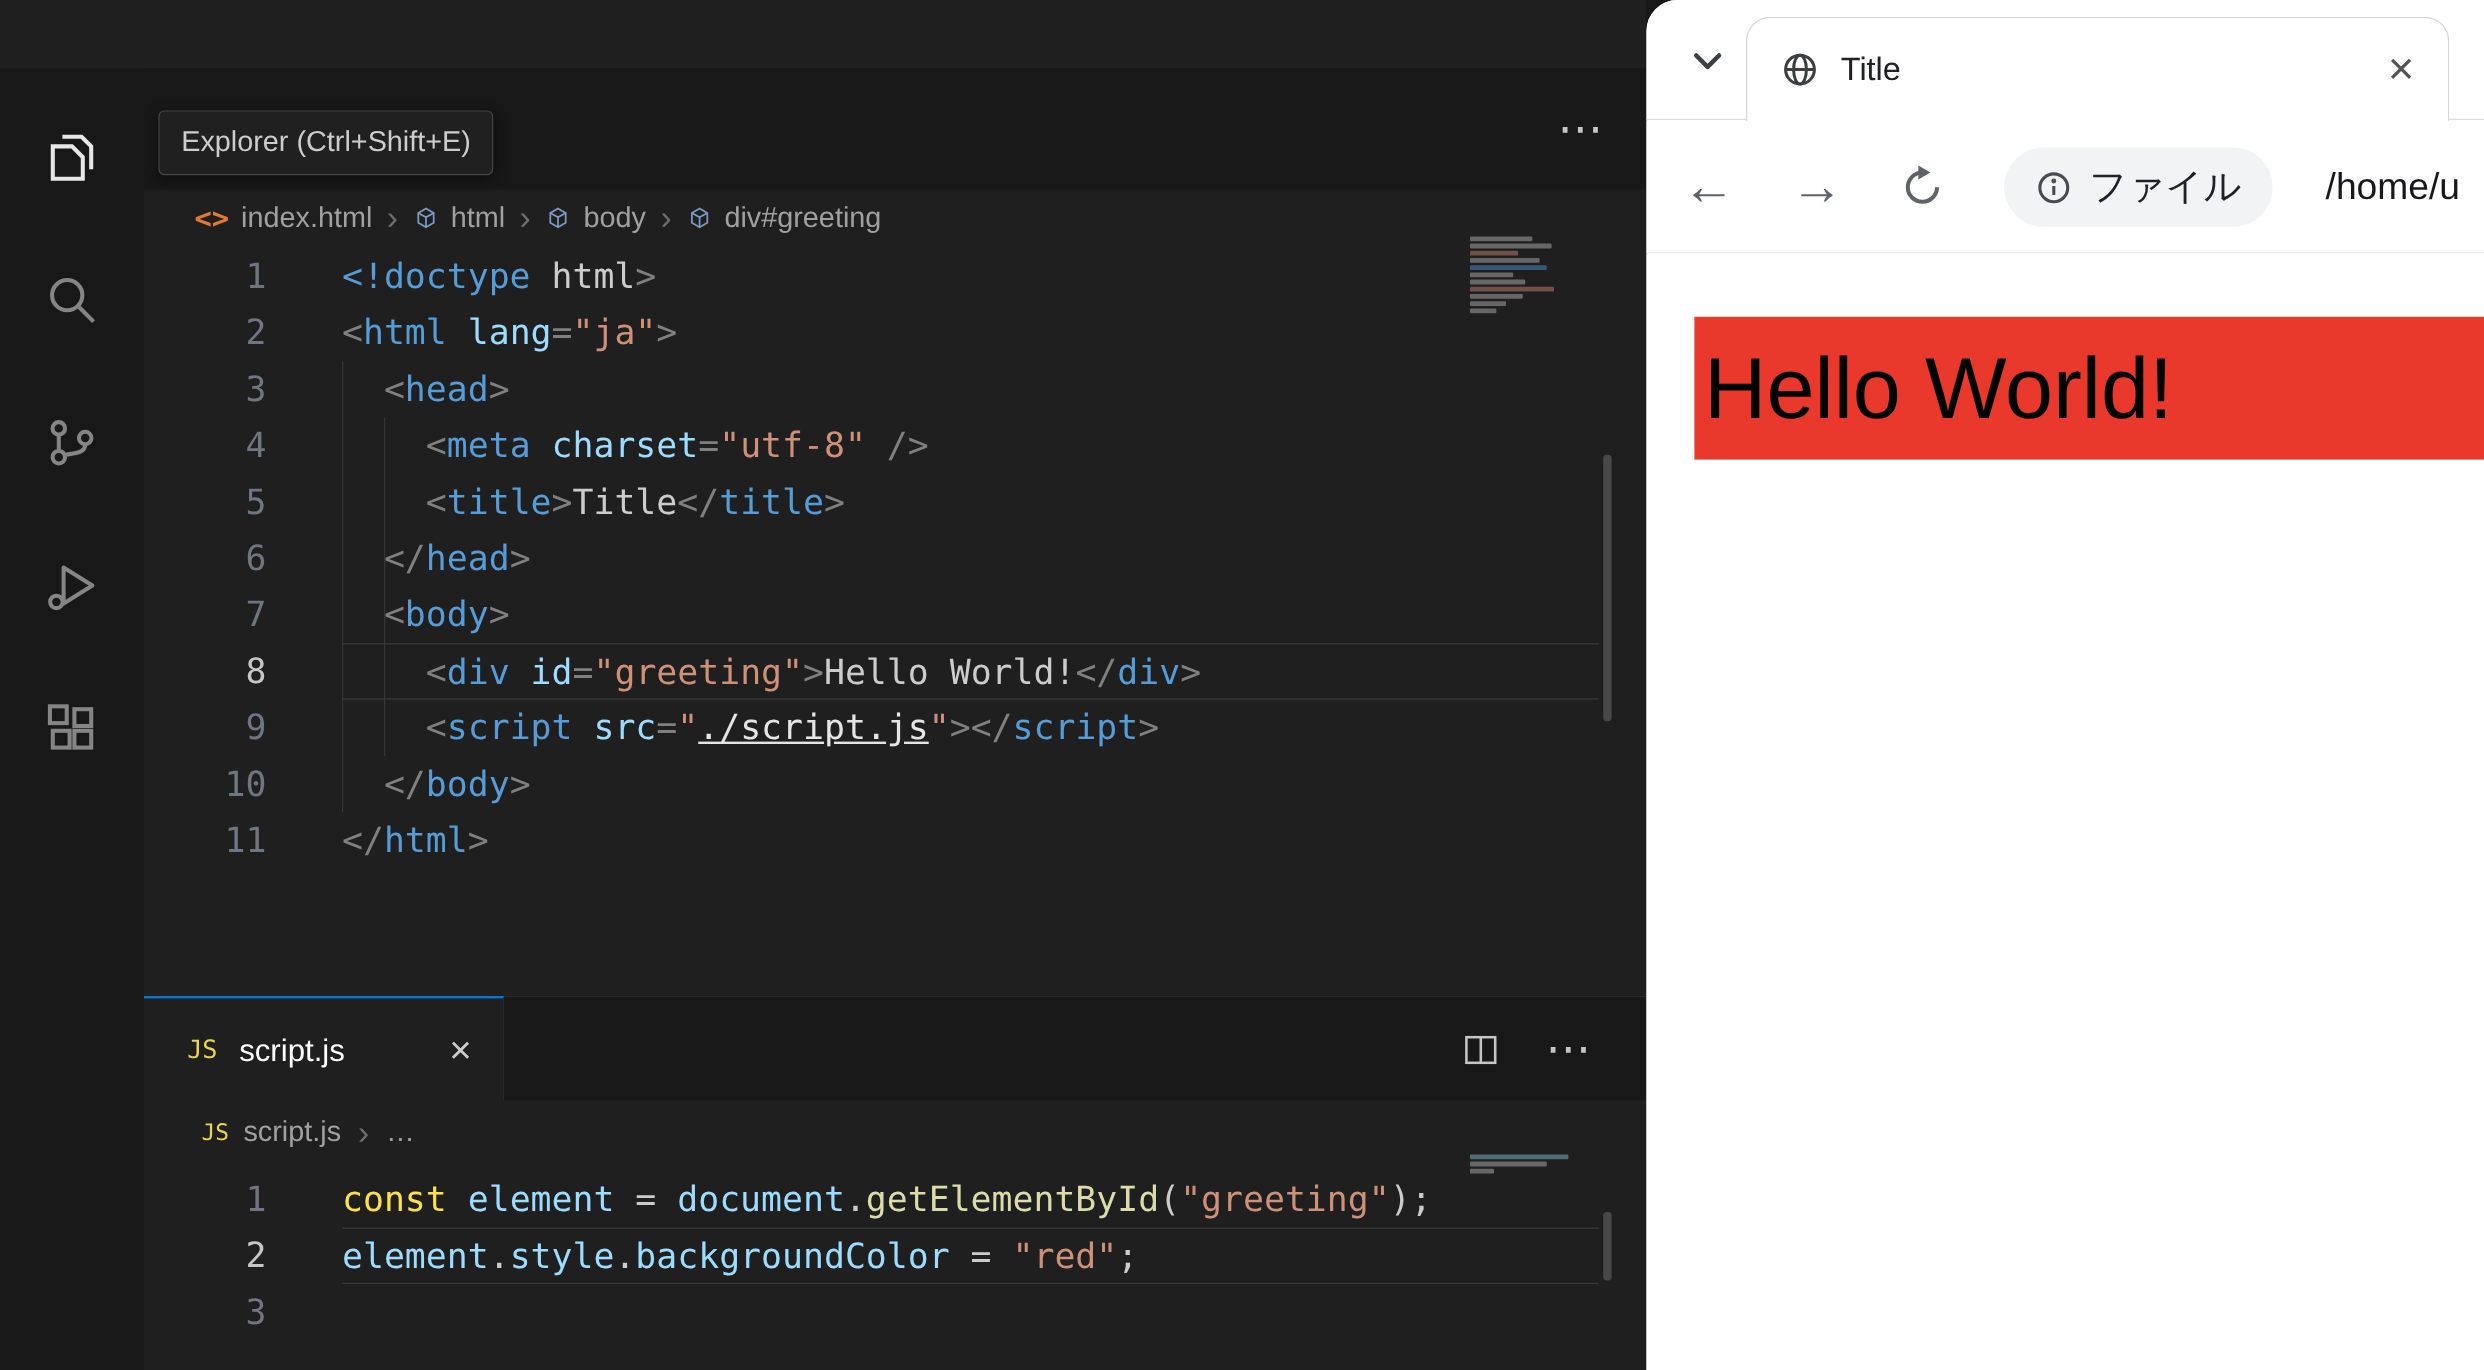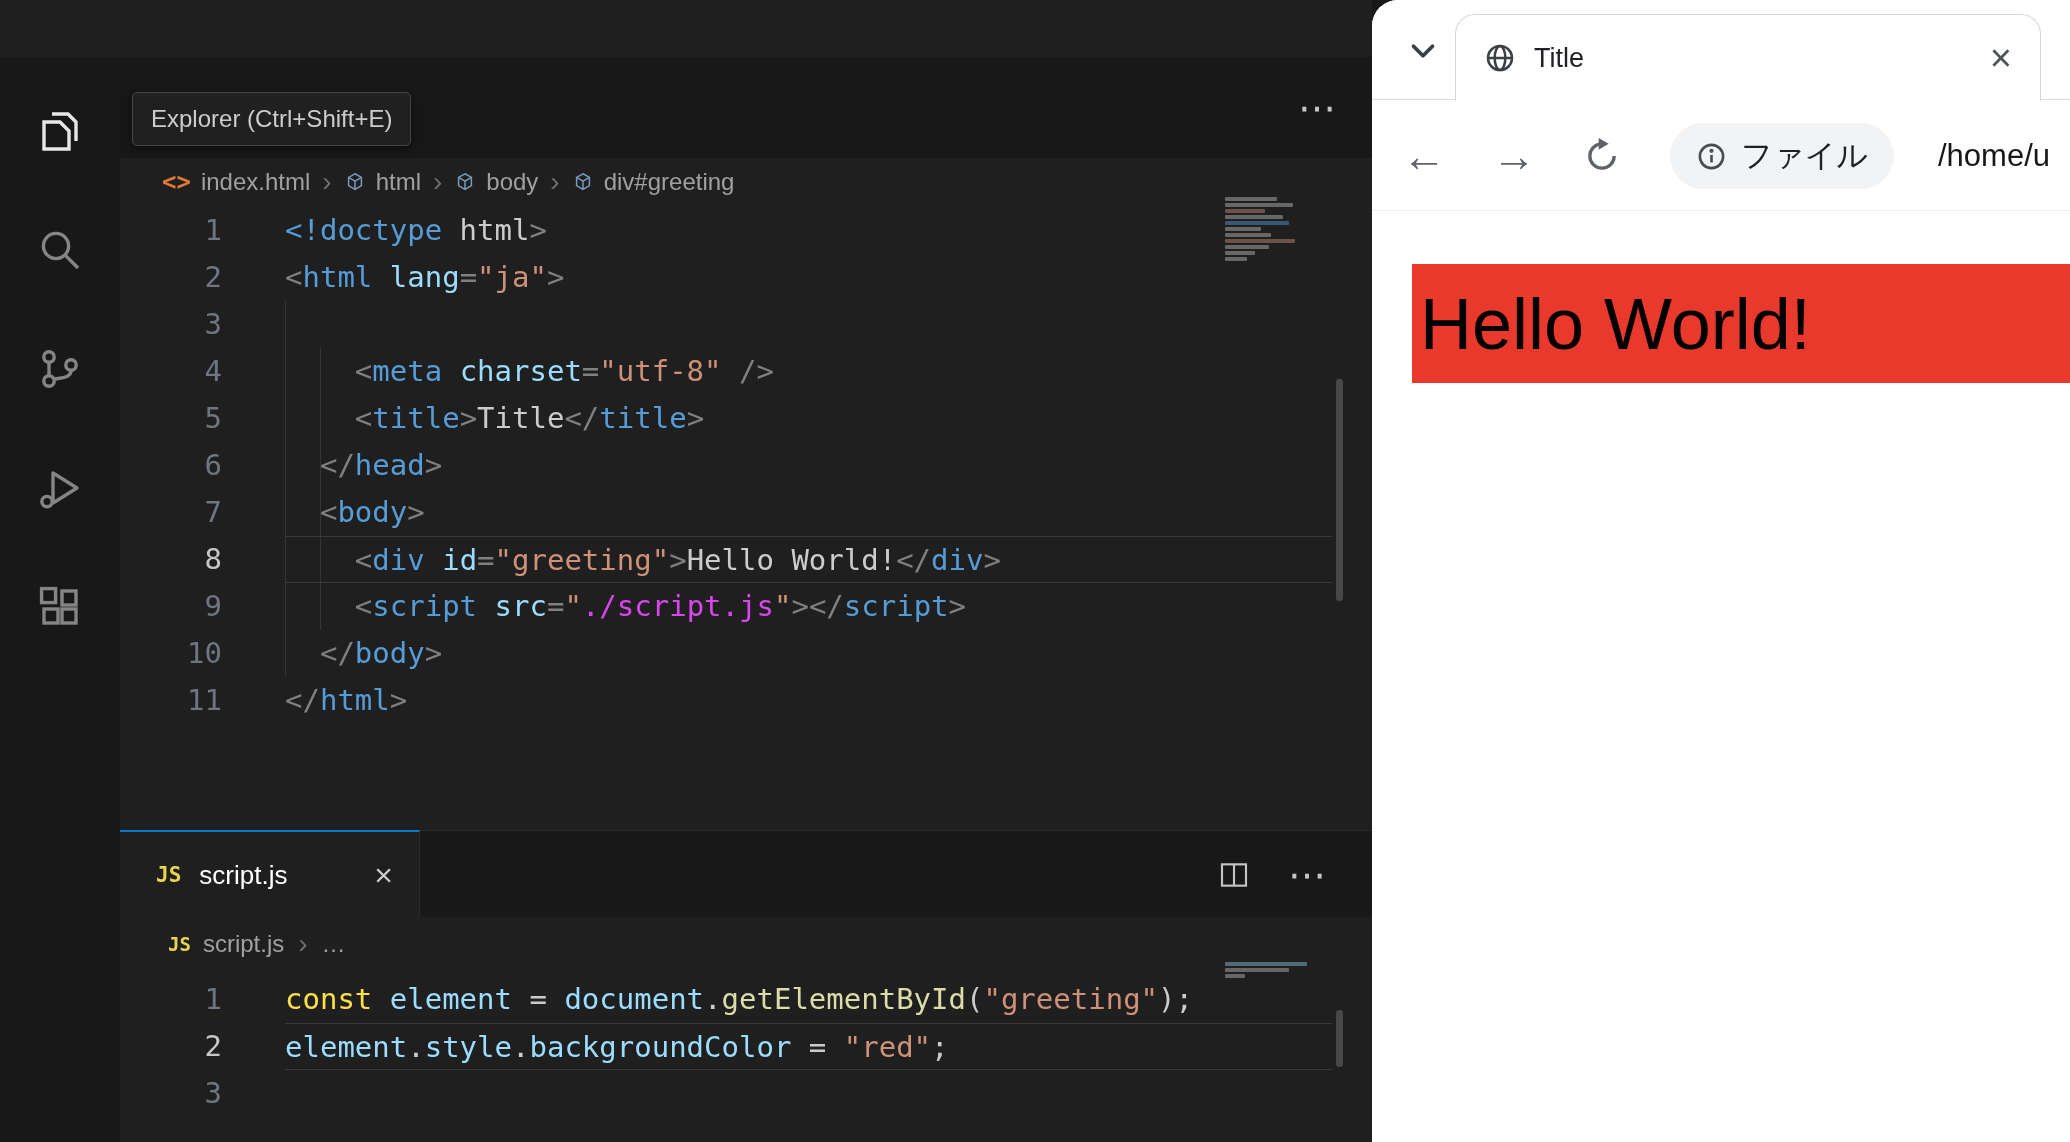--- a/index.html
+++ b/index.html
@@ -33,40 +33,40 @@
   #top-code{top:150px}
   #panel-code{top:919px}
   .code-line{display:flex;height:47px;align-items:center;font-family:"DejaVu Sans Mono",monospace;
     font-size:29px;line-height:47px;white-space:pre}
   .ln{width:102px;text-align:right;color:#6e7681;flex:none}
   .code-text{margin-left:63px;flex:1;height:47px}
   .code-line.current .ln{color:#c6c6c6}
   .code-line.current .code-text{border-top:1px solid #3a3a3a;border-bottom:1px solid #3a3a3a}
   .tk-tag{color:#569cd6}.tk-attr{color:#9cdcfe}.tk-str{color:#ce9178}.tk-punct{color:#808080}
   .tk-text{color:#cccccc}.tk-kw{color:#fde047}.tk-var{color:#9cdcfe}.tk-fn{color:#dcdcaa}
-  .tk-link{color:#d946ef;}
+  .tk-link{color:#e5e5e5;text-decoration:underline}
 
   .indent-guide{position:absolute;width:1px;background:rgba(255,255,255,0.10)}
   #guide1{left:165px;top:244px;height:376px}
   #guide2{left:200px;top:291px;height:282px}
 
   .minimap{position:absolute;left:1105px;width:88px}
   .minimap i{display:block;height:4px;margin-bottom:2px;background:rgba(255,255,255,0.32);border-radius:1px}
   #top-minimap{top:140px}
   #panel-minimap{top:905px}
   .scroll-thumb{position:absolute;left:1216px;width:7px;background:#5a5a5a;opacity:.7;border-radius:3px}
   #top-scroll{top:322px;height:222px}
   #panel-scroll{top:953px;height:57px}
 
   #panel-tabstrip{position:absolute;left:0;right:0;top:773px;height:87px;background:#181818;
     border-top:1px solid #2b2b2b}
   #panel-tab{position:absolute;left:0;top:-1px;height:88px;width:300px;background:#1f1f1f;
     border-top:2px solid #0078d4;border-right:1px solid #2b2b2b;display:flex;align-items:center;
     padding:0 26px 0 36px;gap:18px;color:#ffffff;font-size:26px}
-  .js-badge{color:#e8d44d;font-weight:bold;font-size:21px;font-family:"DejaVu Sans Mono",monospace}
+  .js-badge{color:#e8d44d;font-weight:normal;font-size:21px;font-family:"DejaVu Sans Mono",monospace}
   .tab-close{margin-left:auto;color:#cccccc;font-size:32px;line-height:32px}
   #panel-actions{position:absolute;right:44px;top:0;height:87px;display:flex;align-items:center;gap:38px;color:#c5c5c5}
   #panel-actions svg{width:32px;height:32px}
   #panel-actions .more-dots2{font-size:38px;letter-spacing:2px}
 
   #panel-breadcrumb{position:absolute;left:0;right:0;top:860px;height:53px;display:flex;align-items:center;
     padding-left:48px;color:#a0a0a0;font-size:24px;gap:12px;background:#1f1f1f}
   #panel-breadcrumb .js-badge{font-size:19px}
 
   #tooltip{position:absolute;left:132px;top:92px;background:#202020;border:1px solid #454545;
@@ -177,21 +177,21 @@
           </svg>
         <span>div#greeting</span>
       </div>
 
       <div id="guide1" class="indent-guide"></div>
       <div id="guide2" class="indent-guide"></div>
 
       <div id="top-code" class="code-block">
           <div class="code-line"><span class="ln">1</span><span class="code-text"><span class="tk-tag">&lt;!doctype</span><span class="tk-text"> html</span><span class="tk-punct">&gt;</span></span></div>
           <div class="code-line"><span class="ln">2</span><span class="code-text"><span class="tk-punct">&lt;</span><span class="tk-tag">html</span><span class="tk-text"> </span><span class="tk-attr">lang</span><span class="tk-punct">=</span><span class="tk-str">"ja"</span><span class="tk-punct">&gt;</span></span></div>
-          <div class="code-line"><span class="ln">3</span></div>
+          <div class="code-line"><span class="ln">3</span><span class="code-text"><span class="tk-text">  </span><span class="tk-punct">&lt;</span><span class="tk-tag">head</span><span class="tk-punct">&gt;</span></span></div>
           <div class="code-line"><span class="ln">4</span><span class="code-text"><span class="tk-text">    </span><span class="tk-punct">&lt;</span><span class="tk-tag">meta</span><span class="tk-text"> </span><span class="tk-attr">charset</span><span class="tk-punct">=</span><span class="tk-str">"utf-8"</span><span class="tk-punct"> /</span><span class="tk-punct">&gt;</span></span></div>
           <div class="code-line"><span class="ln">5</span><span class="code-text"><span class="tk-text">    </span><span class="tk-punct">&lt;</span><span class="tk-tag">title</span><span class="tk-punct">&gt;</span><span class="tk-text">Title</span><span class="tk-punct">&lt;/</span><span class="tk-tag">title</span><span class="tk-punct">&gt;</span></span></div>
           <div class="code-line"><span class="ln">6</span><span class="code-text"><span class="tk-text">  </span><span class="tk-punct">&lt;/</span><span class="tk-tag">head</span><span class="tk-punct">&gt;</span></span></div>
           <div class="code-line"><span class="ln">7</span><span class="code-text"><span class="tk-text">  </span><span class="tk-punct">&lt;</span><span class="tk-tag">body</span><span class="tk-punct">&gt;</span></span></div>
           <div class="code-line current"><span class="ln">8</span><span class="code-text"><span class="tk-text">    </span><span class="tk-punct">&lt;</span><span class="tk-tag">div</span><span class="tk-text"> </span><span class="tk-attr">id</span><span class="tk-punct">=</span><span class="tk-str">"greeting"</span><span class="tk-punct">&gt;</span><span class="tk-text">Hello World!</span><span class="tk-punct">&lt;/</span><span class="tk-tag">div</span><span class="tk-punct">&gt;</span></span></div>
           <div class="code-line"><span class="ln">9</span><span class="code-text"><span class="tk-text">    </span><span class="tk-punct">&lt;</span><span class="tk-tag">script</span><span class="tk-text"> </span><span class="tk-attr">src</span><span class="tk-punct">=</span><span class="tk-str">"</span><span class="tk-link">./script.js</span><span class="tk-str">"</span><span class="tk-punct">&gt;</span><span class="tk-punct">&lt;/</span><span class="tk-tag">script</span><span class="tk-punct">&gt;</span></span></div>
           <div class="code-line"><span class="ln">10</span><span class="code-text"><span class="tk-text">  </span><span class="tk-punct">&lt;/</span><span class="tk-tag">body</span><span class="tk-punct">&gt;</span></span></div>
           <div class="code-line"><span class="ln">11</span><span class="code-text"><span class="tk-punct">&lt;/</span><span class="tk-tag">html</span><span class="tk-punct">&gt;</span></span></div>
         </div>
 

